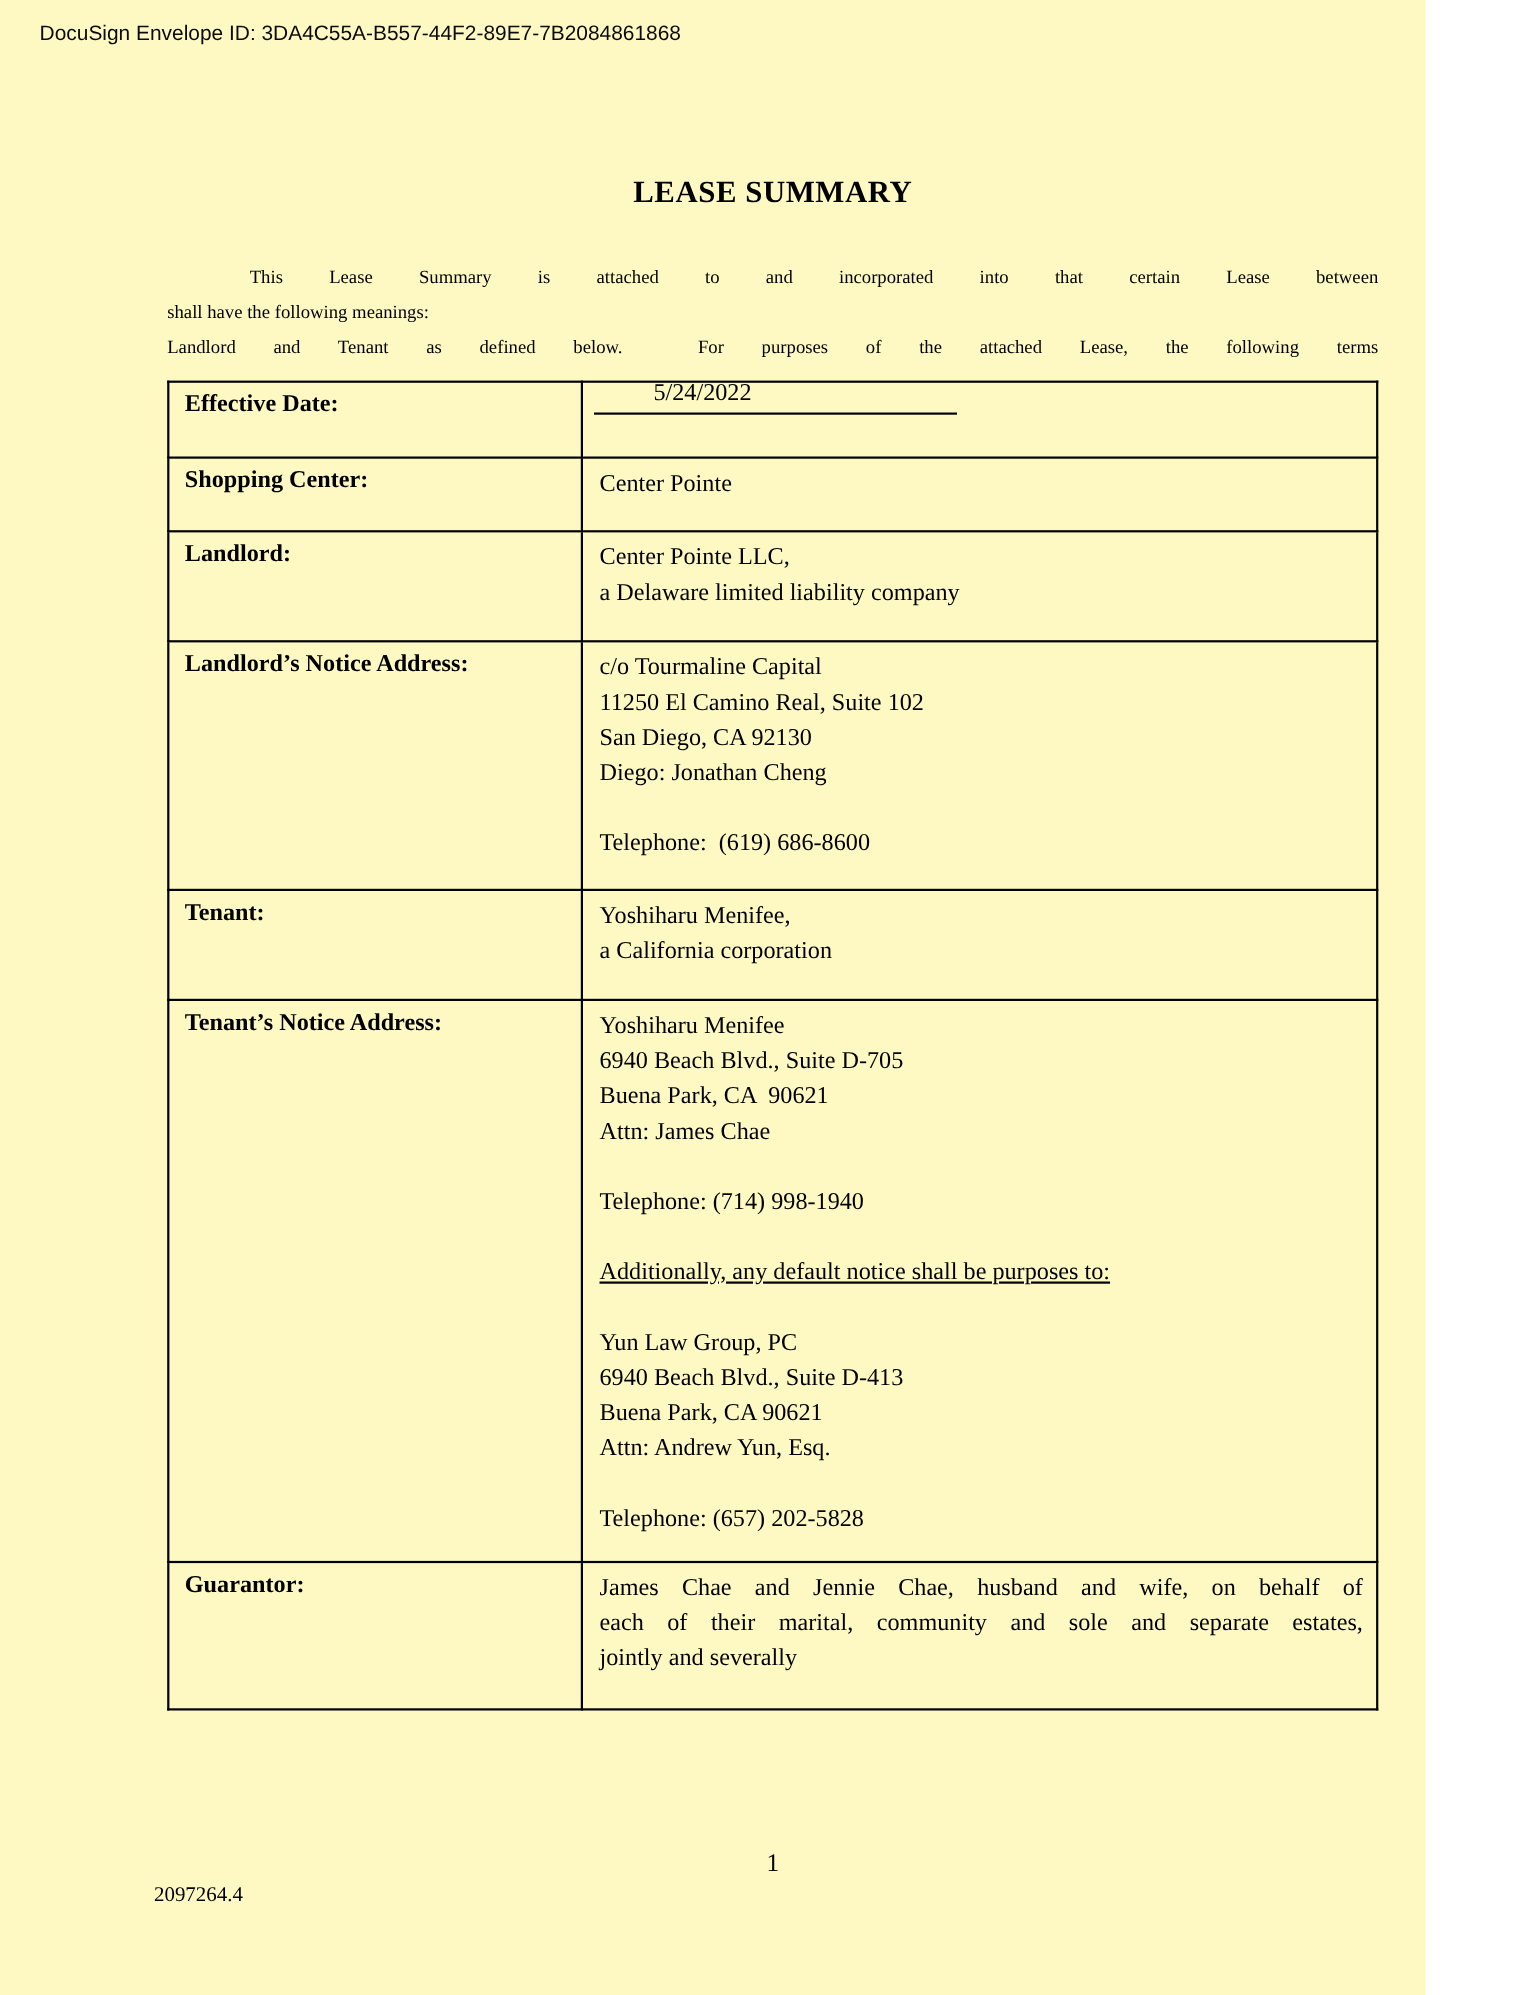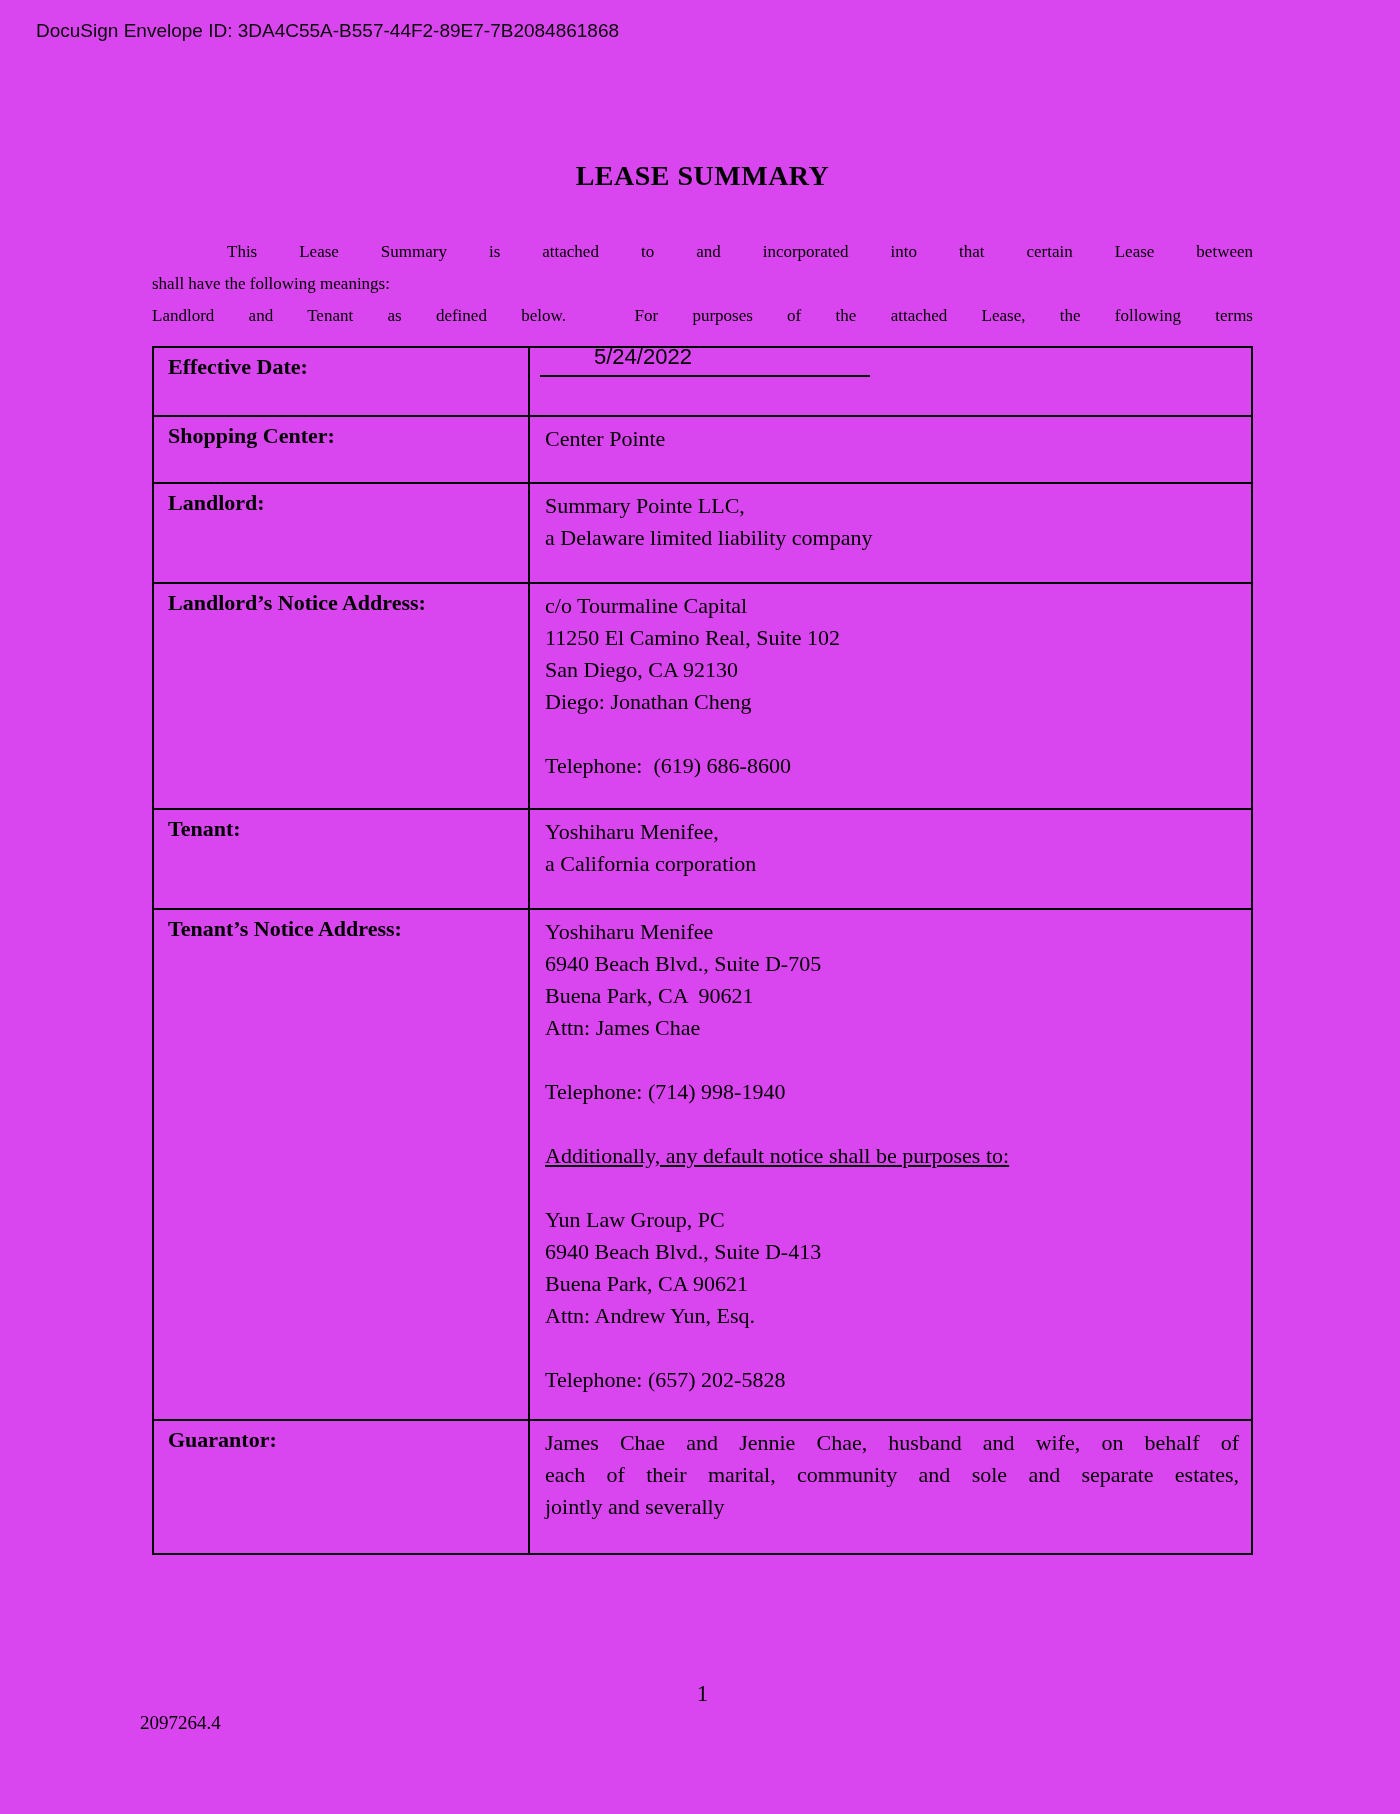--- a/index.html
+++ b/index.html
@@ -1,20 +1,20 @@
 <!DOCTYPE html>
 <html><head>
 <meta charset="utf-8">
 <style>
   html,body { margin:0; padding:0; background:#ffffff; }
   .page {
     position: relative;
-    width: 1400px;
+    width: 1296px;
     height: 1814px;
-    background: #d946ef;
+    background: #fef9c3;
     color: #000000;
     font-family: "Liberation Serif", serif;
     overflow: hidden;
   }
   .ds-header {
     position: absolute;
     left: 36px;
     top: 20px;
     font-family: "Liberation Sans", sans-serif;
     font-size: 19px;
@@ -82,21 +82,21 @@
   .gline {
     line-height: 32px;
     white-space: pre-wrap;
     text-align: justify;
     text-align-last: justify;
   }
   .gline.last { text-align: left; text-align-last: left; }
 
   td.datecell { padding: 2px 0 0 0; }
   .date-text {
-    font-family: Liberation Sans, sans-serif;
+    font-family: Liberation Serif, serif;
     font-size: 22px;
     line-height: 24px;
     margin: -5px 0 0 64px;
     white-space: pre;
   }
   .date-underline {
     width: 330px;
     height: 0;
     margin: 6px 0 0 10px;
     border-bottom: 2px solid #000000;
@@ -160,21 +160,21 @@
       <tr class="r2">
         <td class="label">Shopping Center:</td>
         <td>
           <div class="ln">Center Pointe</div>
         </td>
       </tr>
 
       <tr class="r3">
         <td class="label">Landlord:</td>
         <td>
-          <div class="ln">Summary Pointe LLC,</div>
+          <div class="ln">Center Pointe LLC,</div>
           <div class="ln">a Delaware limited liability company</div>
         </td>
       </tr>
 
       <tr class="r4">
         <td class="label">Landlord’s Notice Address:</td>
         <td>
           <div class="ln">c/o Tourmaline Capital</div>
           <div class="ln">11250 El Camino Real, Suite 102</div>
           <div class="ln">San Diego, CA 92130</div>

